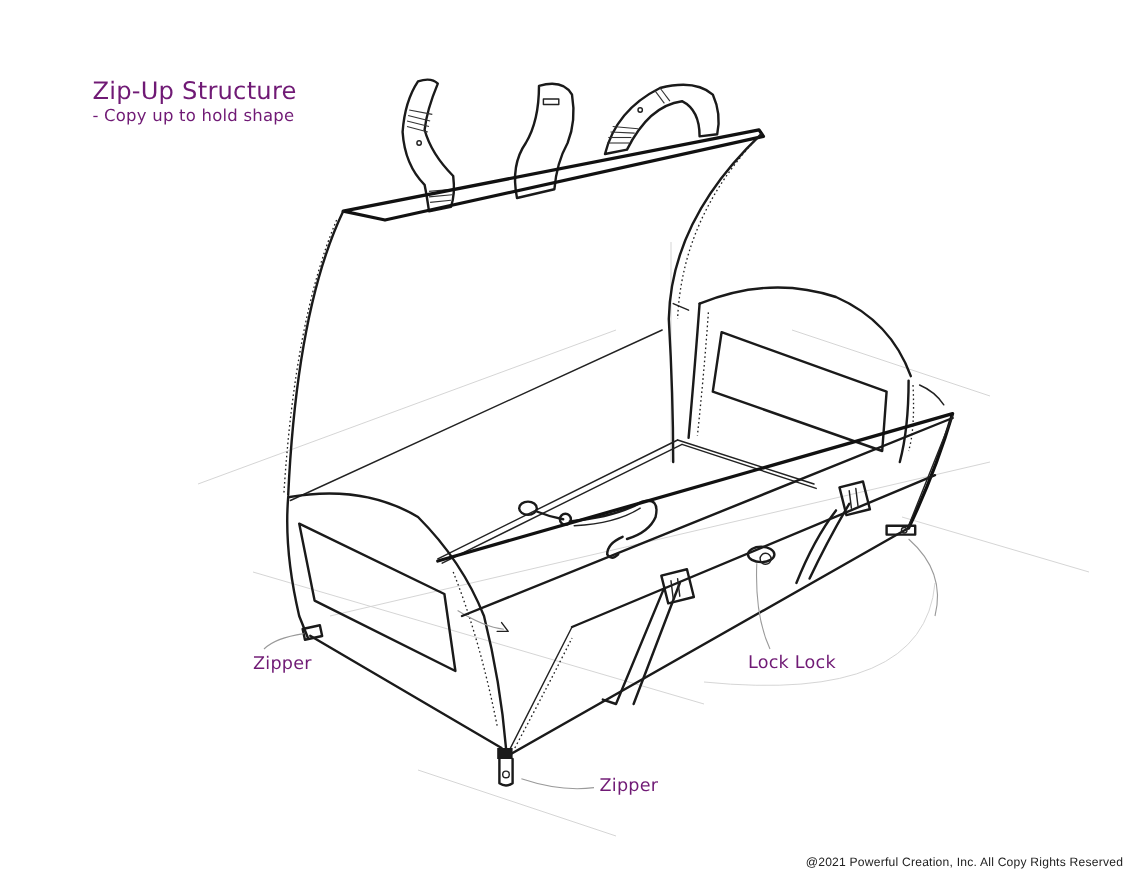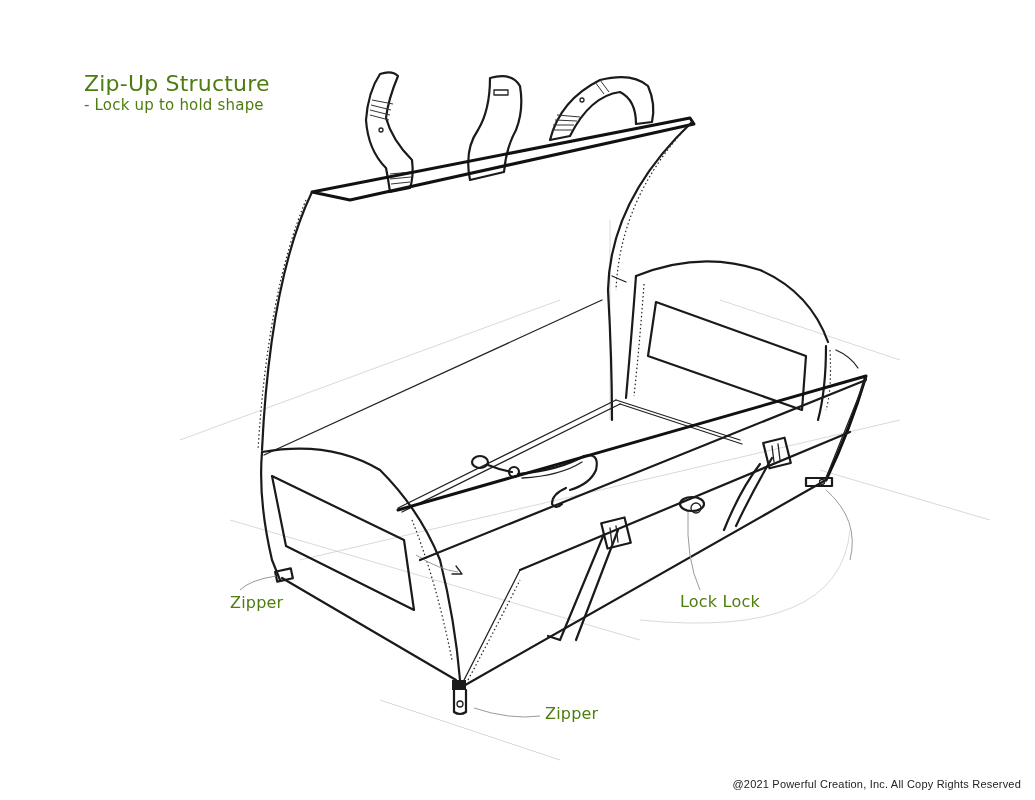--- a/index.html
+++ b/index.html
@@ -6,21 +6,21 @@
   body { width: 1035px; height: 800px; position: relative; overflow: hidden; font-family: "DejaVu Sans", sans-serif; }
   #sketch { position: absolute; left: 0; top: 0; width: 1035px; height: 800px; }
   .ink { fill: none; stroke: #1a1a1a; stroke-width: 2.2; stroke-linecap: round; stroke-linejoin: round; }
   .ink-thin { fill: none; stroke: #222; stroke-width: 1.3; stroke-linecap: round; stroke-linejoin: round; }
   .ink-heavy { fill: none; stroke: #111; stroke-width: 3; stroke-linecap: round; stroke-linejoin: round; }
   .guide { fill: none; stroke: #cfcfcf; stroke-width: 0.8; }
   .leader { fill: none; stroke: #9a9a9a; stroke-width: 1; }
   .zip { fill: none; stroke: #222; stroke-width: 1.2; stroke-dasharray: 1.5 2.5; }
   .hatch { stroke: #333; stroke-width: 1; }
   .fill-dark { fill: #1a1a1a; }
-  .label { position: absolute; color: #4d7c0f; font-family: "DejaVu Sans", sans-serif; letter-spacing: 0.2px; white-space: nowrap; }
+  .label { position: absolute; color: #701a75; font-family: "DejaVu Sans", sans-serif; letter-spacing: 0.2px; white-space: nowrap; }
   .title { left: 84px; top: 72px; font-size: 22px; line-height: 24px; }
   .subtitle { left: 84px; top: 97px; font-size: 15px; line-height: 17px; }
   .lbl-zipper-left { left: 230px; top: 593px; font-size: 16px; }
   .lbl-turn-lock { left: 680px; top: 592px; font-size: 16px; }
   .lbl-zipper-bottom { left: 545px; top: 704px; font-size: 16px; }
   .copyright { right: 14px; top: 778px; font-family: "Liberation Sans", sans-serif; font-size: 11px; color: #222; }
 </style>
 </head>
 <body>
 
@@ -154,17 +154,17 @@
 
   <g>
     <path class="leader" d="M 276 576 Q 250 580 240 590"></path>
     <path class="leader" d="M 474 708 Q 510 720 540 716"></path>
     <path class="leader" d="M 688 512 Q 686 560 700 590"></path>
     <path class="leader" d="M 826 490 Q 860 520 850 560"></path>
   </g>
 </svg>
 
 <div class="label title">Zip-Up Structure</div>
-<div class="label subtitle">- Lock up to hold shape</div>
+<div class="label subtitle">- Copy up to hold shape</div>
 <div class="label lbl-zipper-left">Zipper</div>
 <div class="label lbl-turn-lock">Lock Lock</div>
 <div class="label lbl-zipper-bottom">Zipper</div>
 <div class="label copyright">@2021 Powerful Creation, Inc. All Copy Rights Reserved</div>
 
 </body></html>

